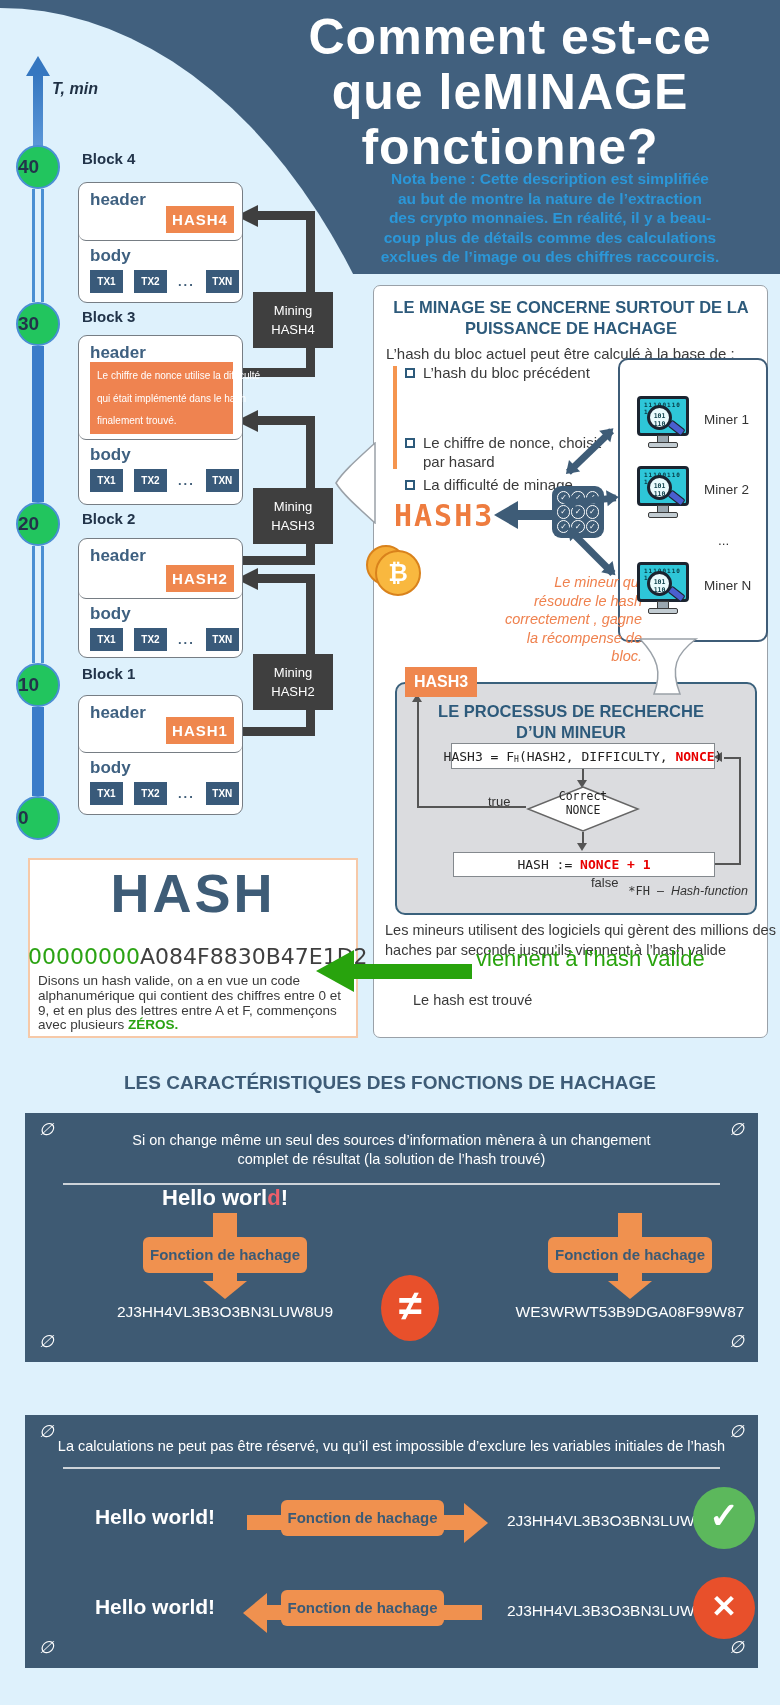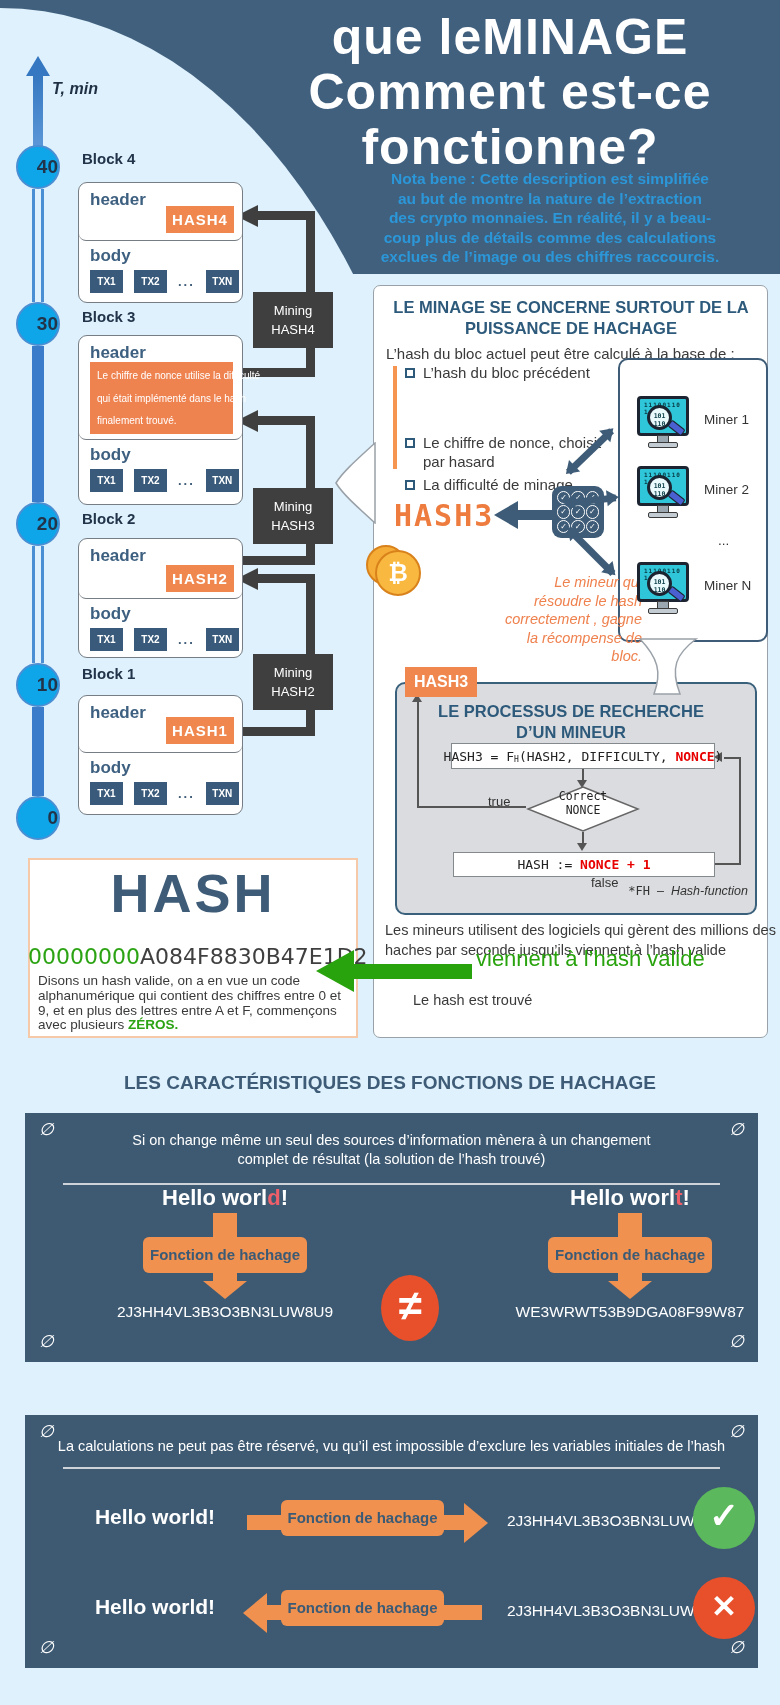--- a/index.html
+++ b/index.html
@@ -7,21 +7,21 @@
   .abs{position:absolute;}
   
   .hdr{position:absolute;left:0;top:0;width:780px;height:274px;background:#41607e;overflow:hidden;}
   .hdr-curve{position:absolute;left:-450px;top:8px;width:900px;height:1400px;background:#def1fc;border-radius:50%;}
   .title{position:absolute;left:255px;top:10px;width:510px;text-align:center;color:#fff;font-weight:bold;font-size:50px;line-height:55px;letter-spacing:1px;}
   .note{position:absolute;left:352px;top:169px;width:396px;text-align:center;color:#2b97d8;font-weight:bold;font-size:15.5px;line-height:19.5px;}
   
   .ax-head{position:absolute;left:26px;top:56px;width:0;height:0;border-left:12px solid transparent;border-right:12px solid transparent;border-bottom:20px solid #3577c0;}
   .ax-shaft{position:absolute;left:33px;top:74px;width:10px;height:72px;background:linear-gradient(#3577c0,#5b97d8);}
   .ax-label{position:absolute;left:52px;top:80px;font-style:italic;font-weight:bold;font-size:16px;color:#1f3044;}
-  .tick{position:absolute;left:16px;width:44px;height:44px;background:#0ea5e9;border:2.5px solid #4a8fd3;border-radius:50%;box-sizing:border-box;text-align:right;line-height:39px;font-weight:bold;font-size:19px;color:#22344a;z-index:2;}
+  .tick{position:absolute;left:16px;width:44px;height:44px;background:#22c55e;border:2.5px solid #4a8fd3;border-radius:50%;box-sizing:border-box;text-align:left;line-height:39px;font-weight:bold;font-size:19px;color:#22344a;z-index:2;}
   .seg-solid{position:absolute;left:32px;width:12px;background:#3a7cc9;}
   .seg-double{position:absolute;left:32px;width:6px;border-left:3px solid #4a8fd3;border-right:3px solid #4a8fd3;}
   
   .blk-label{position:absolute;left:82px;font-weight:bold;font-size:15px;color:#22344a;z-index:2;}
   .block{position:absolute;left:78px;width:165px;background:#fff;border:1.6px solid #767d84;border-radius:9px;box-sizing:border-box;z-index:2;}
   .bhead{position:relative;border-bottom:1.6px solid #767d84;box-sizing:border-box;border-radius:7px;}
   .blbl{padding:7px 0 0 11px;font-size:17px;font-weight:bold;color:#3e6080;}
   .badge{position:absolute;right:8px;width:68px;height:27px;background:#ef874e;color:#fff;font-size:15px;font-weight:bold;text-align:center;line-height:27px;letter-spacing:1px;}
   .bnote{position:absolute;left:11px;top:26px;width:143px;height:72px;background:#ef8350;color:#fff;font-size:10px;padding:3px 0 0 7px;box-sizing:border-box;}
   .bnote div{line-height:22.5px;white-space:nowrap;}
@@ -112,22 +112,22 @@
 </style>
 </head>
 <body>
 
 <div class="page">
 
   <div class="hdr">
     <div class="hdr-curve"></div>
   </div>
   <div class="title">
+    <div>Comment est-ce</div>
     <div>que leMINAGE</div>
-    <div>Comment est-ce</div>
     <div>fonctionne?</div>
   </div>
   <div class="note">
     <div>Nota bene : Cette description est simplifiée</div>
     <div>au but de montre la nature de l’extraction</div>
     <div>des crypto monnaies. En réalité, il y a beau-</div>
     <div>coup plus de détails comme des calculations</div>
     <div>exclues de l’image ou des chiffres raccourcis.</div>
   </div>
 
@@ -399,23 +399,20 @@
 
     <div class="cinput" style="left:70px;top:72px;width:260px;">
       <span>Hello worl</span><span class="hl">d</span><span>!</span>
     </div>
     <div class="otab" style="left:188px;top:100px;width:24px;height:26px;"></div>
     <div class="obox" style="left:118px;top:124px;">Fonction de hachage</div>
     <div class="otab" style="left:188px;top:160px;width:24px;height:8px;"></div>
     <div class="ohead-down" style="left:178px;top:168px;"></div>
     <div class="chash" style="left:55px;top:190px;width:290px;">2J3HH4VL3B3O3BN3LUW8U9</div>
 
-    <div class="cinput" style="left:475px;top:72px;width:260px;">
-      <span>Hello worl</span><span class="hl">t</span><span>!</span>
-    </div>
     <div class="otab" style="left:593px;top:100px;width:24px;height:26px;"></div>
     <div class="obox" style="left:523px;top:124px;">Fonction de hachage</div>
     <div class="otab" style="left:593px;top:160px;width:24px;height:8px;"></div>
     <div class="ohead-down" style="left:583px;top:168px;"></div>
     <div class="chash" style="left:460px;top:190px;width:290px;">WE3WRWT53B9DGA08F99W87</div>
     <div class="neq">≠</div>
   </div>
 
   <div class="cpanel" style="top:1415px;height:253px;">
     <div class="corner" style="left:14px;top:6px;">∅</div>

